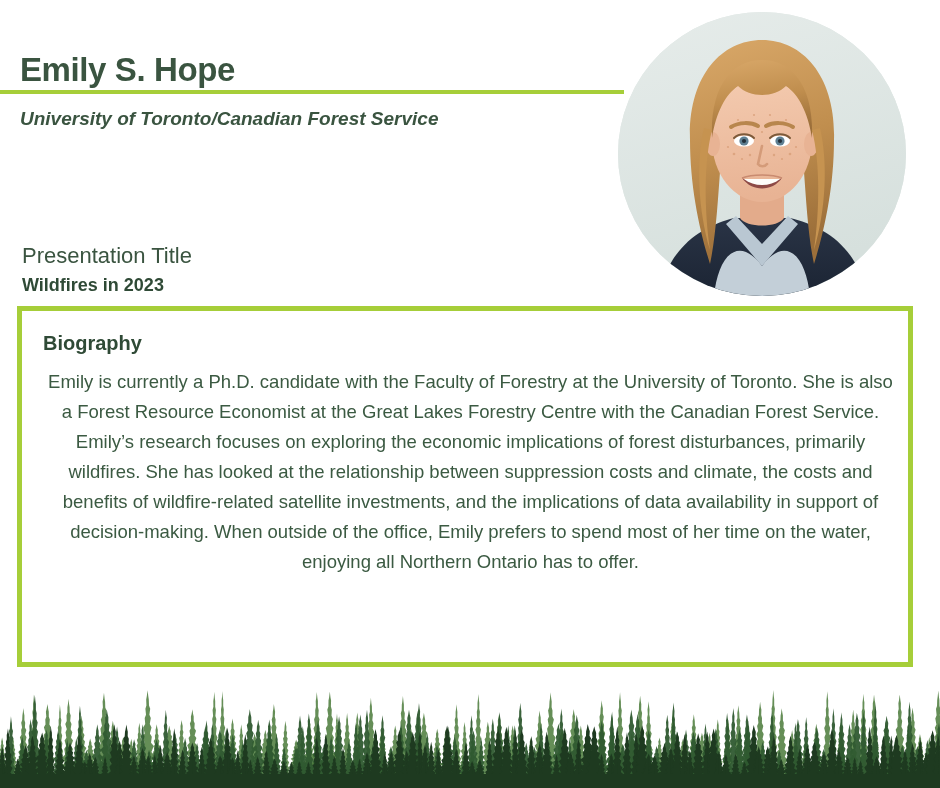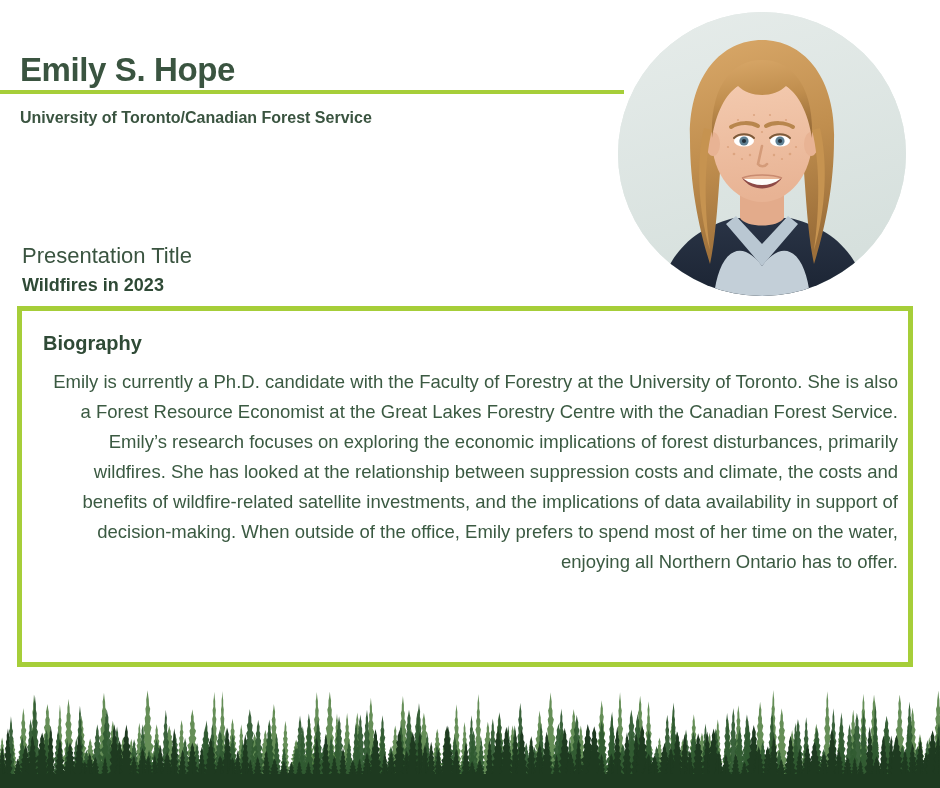--- a/index.html
+++ b/index.html
@@ -35,22 +35,23 @@
     top: 90px;
     width: 624px;
     height: 4px;
     background: #a6ce39;
   }
 
   #affiliation {
     position: absolute;
     left: 20px;
     top: 108px;
-    font-size: 16px;
+    font-size: 19px;
     font-weight: bold;
+    font-style: italic;
     color: #3a5440;
     line-height: 1.2;
     white-space: nowrap;
   }
 
   
   #presentation-block {
     position: absolute;
     left: 22px;
     top: 240px;
@@ -101,21 +102,21 @@
     color: #2f4a36;
   }
   #bio-text {
     position: absolute;
     left: 21px;
     top: 56px;
     width: 855px;
     font-size: 18.5px;
     line-height: 30px;
     color: #3b5a42;
-    text-align: right;
+    text-align: center;
   }
 
   
   #forest-band {
     position: absolute;
     left: 0;
     bottom: 0;
     width: 940px;
     height: 118px;
     overflow: hidden;

